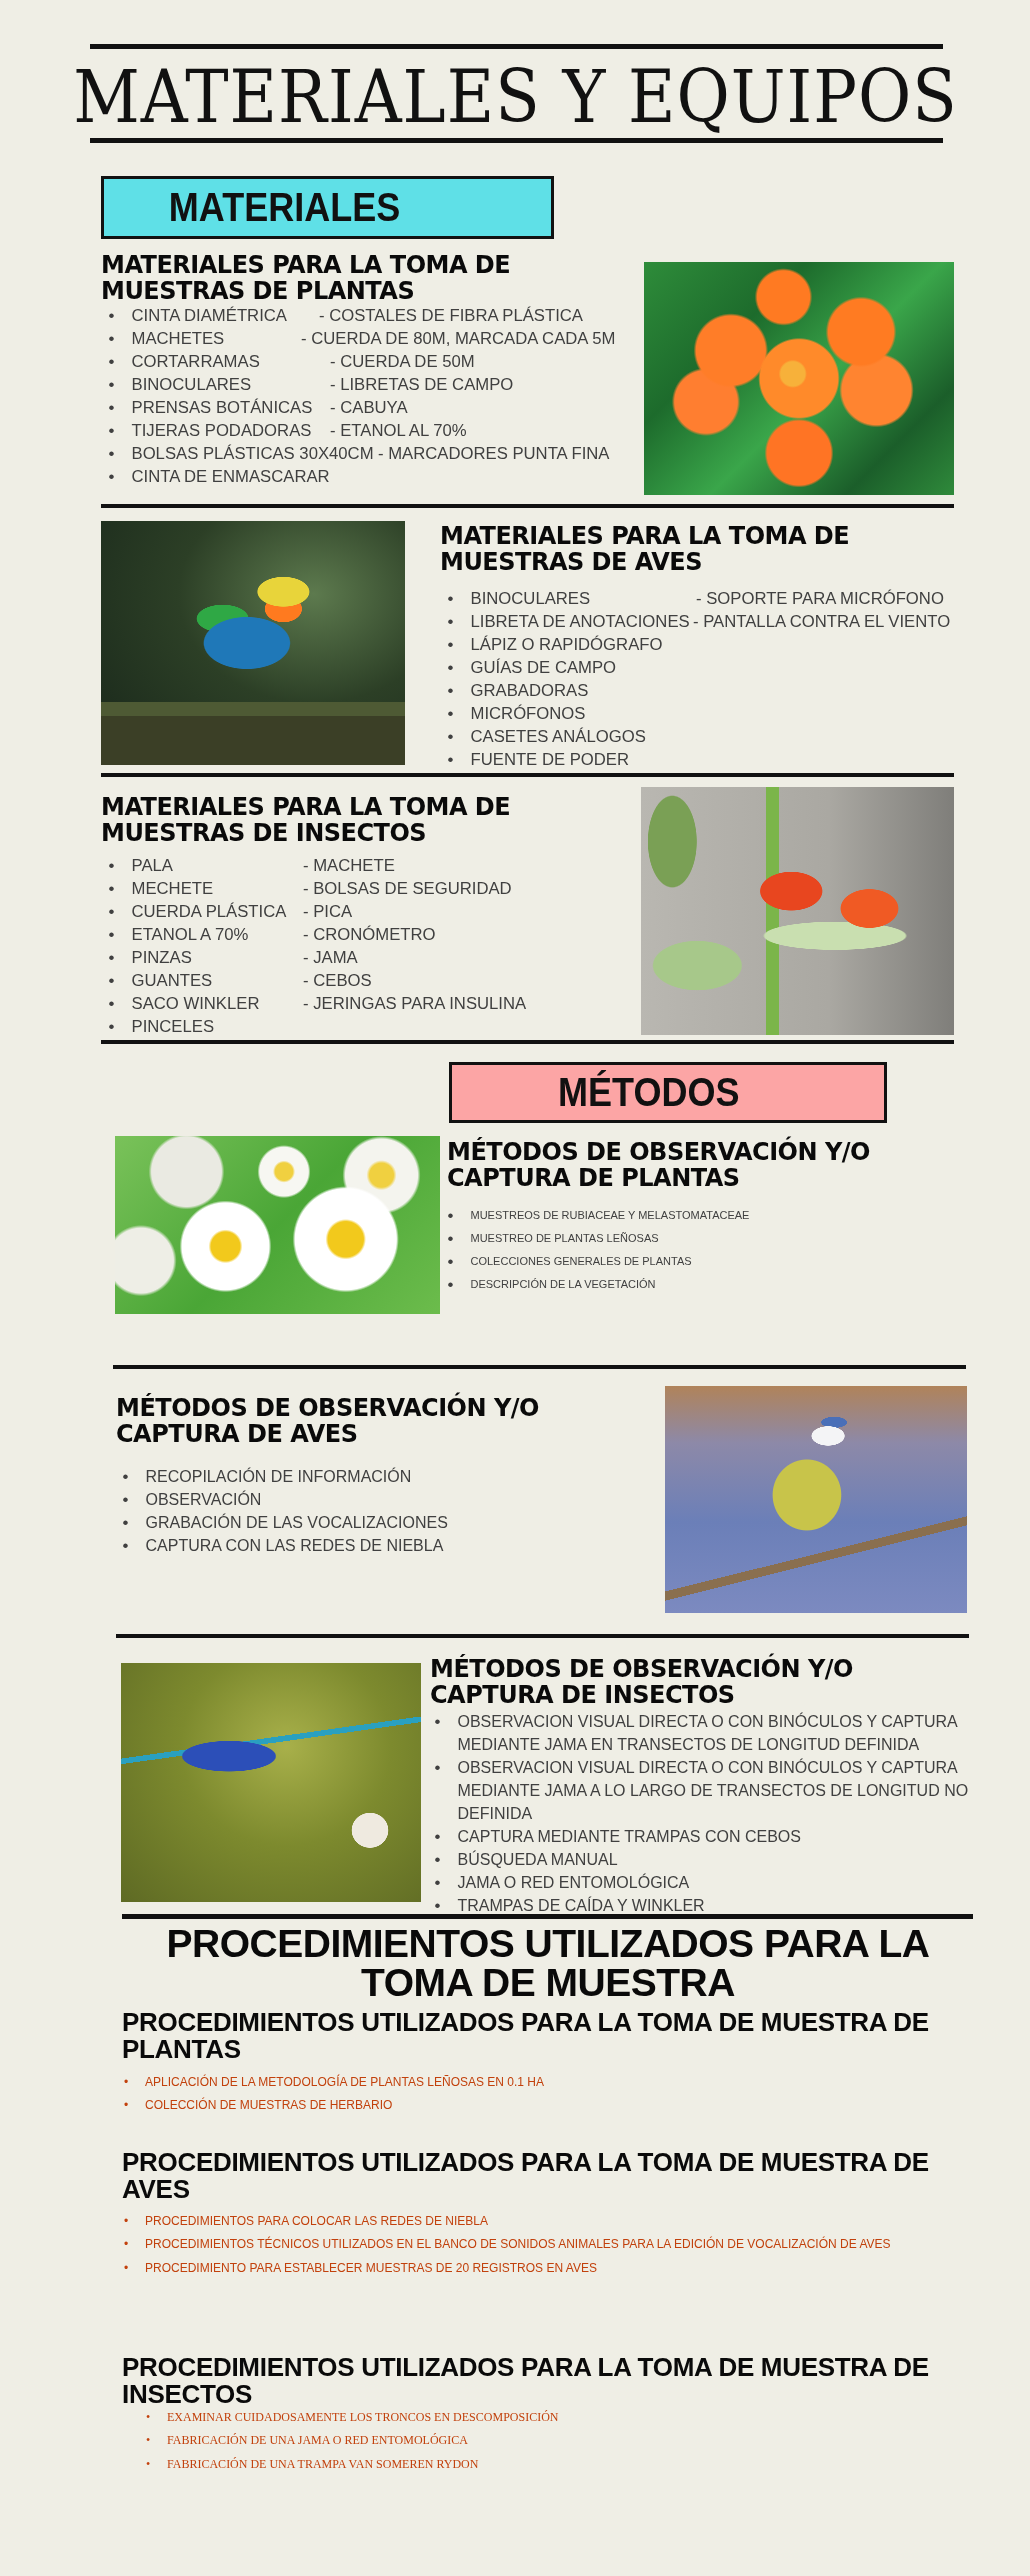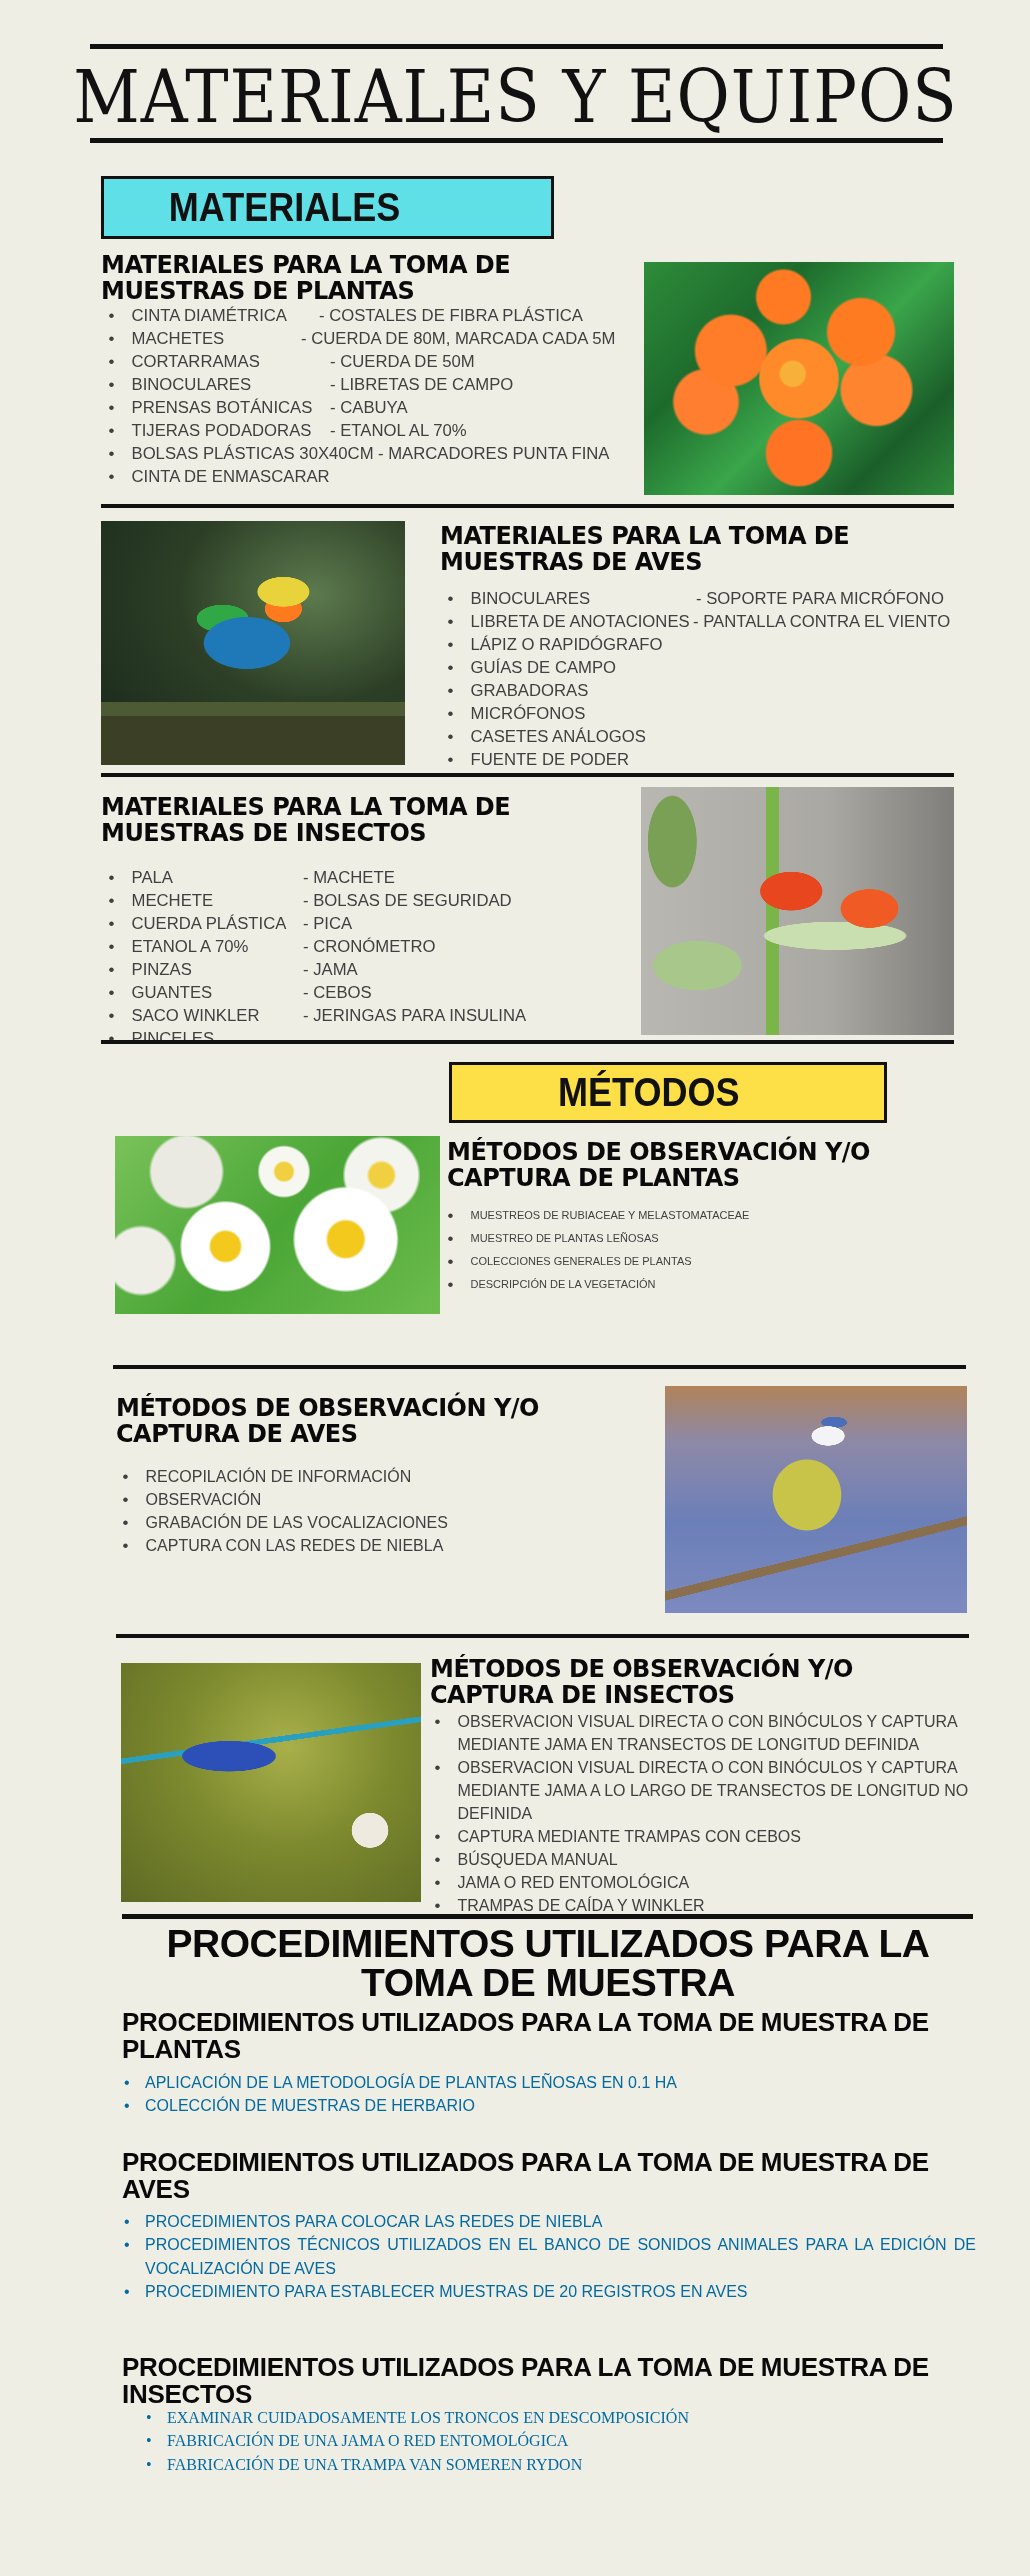--- a/index.html
+++ b/index.html
@@ -11,21 +11,21 @@
       font-family: "DejaVu Serif", serif; font-size: 65px; letter-spacing: 1px; transform: scaleY(1.12); color: #111; }
     .tag-box { position: absolute; border: 3.8px solid #111; display: flex; align-items: center; justify-content: center;
       font-family: "Liberation Sans", sans-serif; font-weight: 900; color: #111; }
     .sec-title { position: absolute; font-family: "DejaVu Sans", sans-serif; font-weight: bold; font-size: 24px; line-height: 26px; letter-spacing: -0.5px; color: #0a0a0a; }
     .list { position: absolute; list-style: none; font-family: "Liberation Sans", sans-serif; font-size: 16.7px; line-height: 23px; color: #404040; }
     .list li { position: relative; padding-left: 30.5px; white-space: nowrap; }
     .list li::before { content: "•"; position: absolute; left: 7.6px; top: 0; font-size: 17px; }
     .list .c2 { position: absolute; top: 0; }
     .photo { position: absolute; overflow: hidden; }
     .proc-title { position: absolute; font-family: "Liberation Sans", sans-serif; font-weight: bold; font-size: 26px; line-height: 27px; color: #0a0a0a; letter-spacing: -0.3px; transform-origin: left top; }
-    .proc-list { position: absolute; list-style: none; font-family: "Liberation Sans", sans-serif; font-size: 16px; line-height: 23.4px; color: #0369a1; }
+    .proc-list { position: absolute; list-style: none; font-family: "Liberation Sans", sans-serif; font-size: 12px; line-height: 23.4px; color: #c2410c; }
     .proc-list li { position: relative; padding-left: 23px; }
     .proc-list li::before { content: "•"; position: absolute; left: 1.9px; top: 0; }
     .wrap li { white-space: normal; }
   </style>
 </head>
 <body>
 
 <div class="rule" style="left:90px; top:44px; width:853px; height:4.8px;"></div>
 <div class="title">MATERIALES Y EQUIPOS</div>
 <div class="rule" style="left:90px; top:138px; width:853px; height:4.8px;"></div>
@@ -82,42 +82,42 @@
   <li><span>MICRÓFONOS</span></li>
   <li><span>CASETES ANÁLOGOS</span></li>
   <li><span>FUENTE DE PODER</span></li>
 </ul>
 <div class="rule" style="left:101px; top:773px; width:853px; height:3.8px;"></div>
 
 <div class="sec-title" style="left:101px; top:794px;">
   <div>MATERIALES PARA LA TOMA DE</div>
   <div>MUESTRAS DE INSECTOS</div>
 </div>
-<ul class="list" style="left:101px; top:854px;margin-top:12px;">
+<ul class="list" style="left:101px; top:854px;">
   <li><span>PALA</span><span class="c2" style="left:202px;">- MACHETE</span></li>
   <li><span>MECHETE</span><span class="c2" style="left:202px;">- BOLSAS DE SEGURIDAD</span></li>
   <li><span>CUERDA PLÁSTICA</span><span class="c2" style="left:202px;">- PICA</span></li>
   <li><span>ETANOL A 70%</span><span class="c2" style="left:202px;">- CRONÓMETRO</span></li>
   <li><span>PINZAS</span><span class="c2" style="left:202px;">- JAMA</span></li>
   <li><span>GUANTES</span><span class="c2" style="left:202px;">- CEBOS</span></li>
   <li><span>SACO WINKLER</span><span class="c2" style="left:202px;">- JERINGAS PARA INSULINA</span></li>
   <li><span>PINCELES</span></li>
 </ul>
 <div class="photo" style="left:641px; top:787px; width:313px; height:248px; background:
   radial-gradient(ellipse 14% 11% at 48% 42%, #e8461f 0 70%, transparent 72%),
   radial-gradient(ellipse 13% 11% at 73% 49%, #f05a24 0 70%, transparent 72%),
   radial-gradient(ellipse 32% 8% at 62% 60%, #c9dfb0 0 70%, transparent 72%),
   radial-gradient(ellipse 11% 26% at 10% 22%, #7aa055 0 70%, transparent 72%),
   radial-gradient(ellipse 20% 14% at 18% 72%, #a7c88a 0 70%, transparent 72%),
   linear-gradient(to right, transparent 0 40%, #7bb54a 40% 44%, transparent 44%),
   linear-gradient(90deg, #b9b7b1 0%, #aaa8a2 60%, #7f7e7a 100%);">
 </div>
 <div class="rule" style="left:101px; top:1040px; width:853px; height:3.8px;"></div>
 
-<div class="tag-box" style="left:449px; top:1062px; width:438px; height:61px; background:#fde047; font-size:40px; padding-right:38px;">
+<div class="tag-box" style="left:449px; top:1062px; width:438px; height:61px; background:#fca5a5; font-size:40px; padding-right:38px;">
   <span style="transform:scaleX(0.9); display:inline-block;">MÉTODOS</span>
 </div>
 
 <div class="photo" style="left:115px; top:1136px; width:325px; height:178px; background:
   radial-gradient(circle at 34% 62%, #f2c91c 0 6%, transparent 7%),
   radial-gradient(circle at 34% 62%, #ffffff 0 18%, transparent 19%),
   radial-gradient(circle at 71% 58%, #f2c91c 0 7%, transparent 8%),
   radial-gradient(circle at 71% 58%, #ffffff 0 20%, transparent 21%),
   radial-gradient(circle at 52% 20%, #f0d040 0 4%, transparent 5%),
   radial-gradient(circle at 52% 20%, #f7f7f2 0 11%, transparent 12%),

